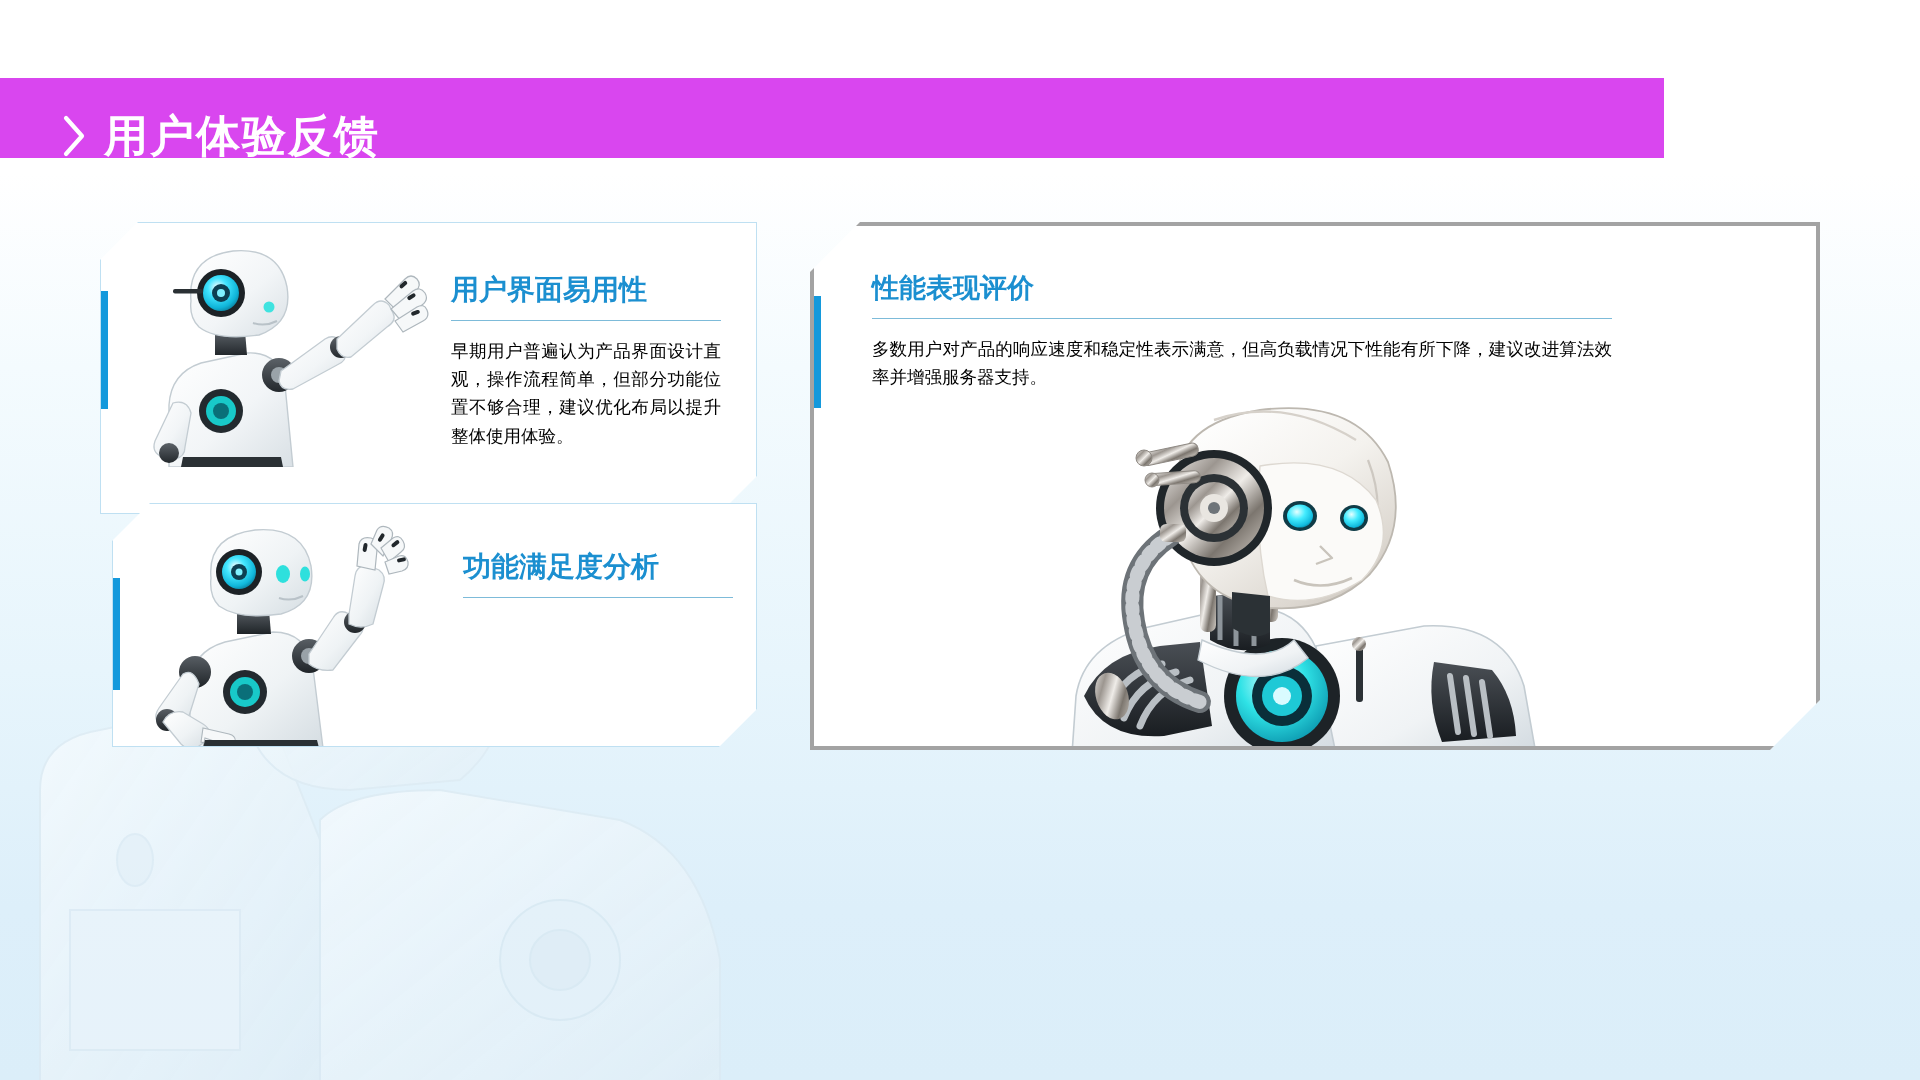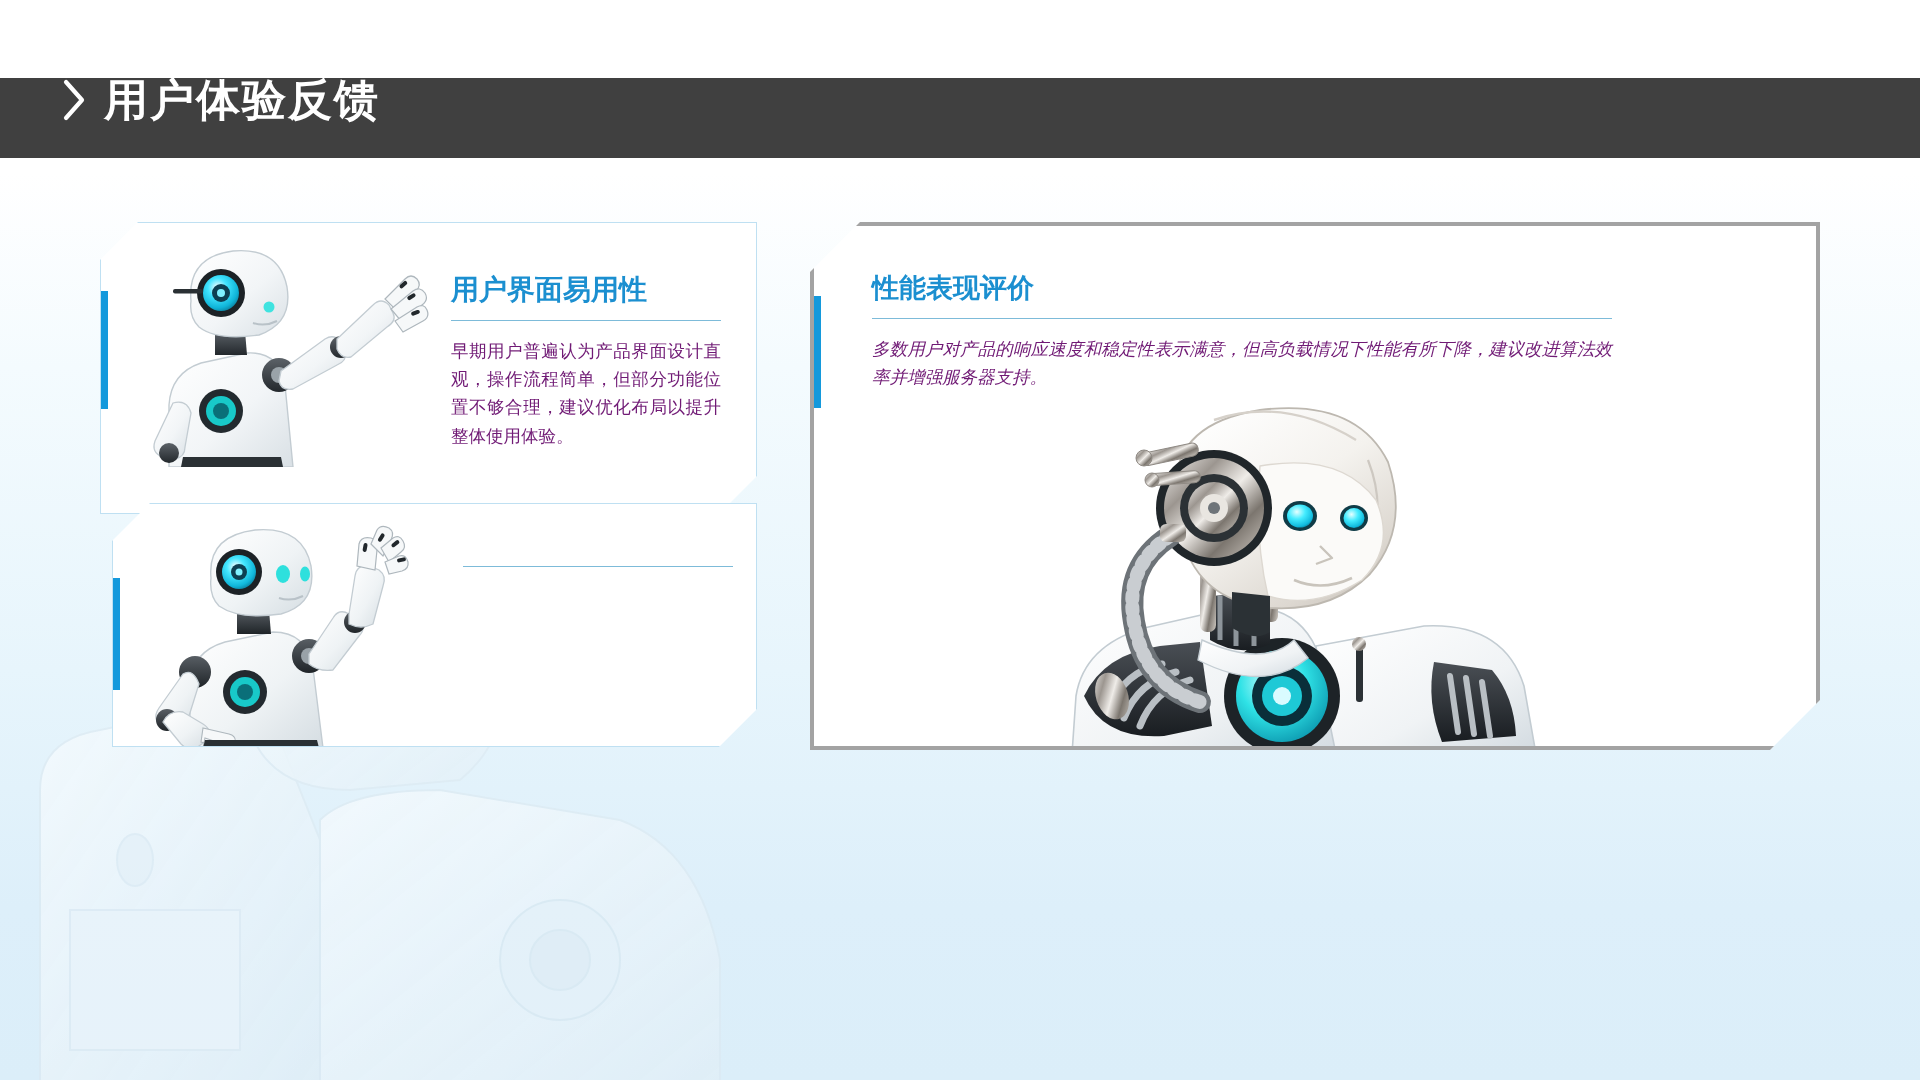--- a/index.html
+++ b/index.html
@@ -20,24 +20,24 @@
   .bg-watermark{
     position:absolute; left:-80px; bottom:-30px;
     width:820px; height:620px;
     opacity:.55;
     z-index:1;
     pointer-events:none;
   }
 
   
   .header-band{
-    position:absolute; left:0; top:78px; width:1920px; height:80px;
-    background:#404040;
+    position:absolute; left:0; top:78px; width:1664px; height:80px;
+    background:#d946ef;
     z-index:5;
-    display:flex; align-items:flex-start;
+    display:flex; align-items:flex-end;
   }
   .header-chev{
     margin-left:62px; width:26px; height:44px; flex:0 0 auto;
     display:block;
   }
   .header-title{
     margin-left:16px;
     color:#ffffff;
     font-size:44px;
     font-weight:bold;
@@ -67,21 +67,21 @@
   .card-title{
     color:#1b8fd0;
     font-weight:bold;
     line-height:1.1;
     white-space:nowrap;
   }
   .card-rule{
     background:#7dbbd9; height:1px; margin-top:14px;
   }
   .card-text{
-    color:#701a75;
+    color:#000000;
     line-height:1.62;
     margin-top:16px;
     text-align:justify;
   }
   .card-robot{
     position:absolute; z-index:2; pointer-events:none;
   }
 
   
   #card-usability{ left:100px; top:222px; width:657px; height:292px; }
@@ -102,21 +102,21 @@
     position:absolute; left:810px; top:222px; width:1010px; height:528px; z-index:6;
     background:#ffffff;
     border:4px solid #a3a3a3;
     overflow:hidden;
     --cut:50px;
     clip-path:polygon(var(--cut) 0, 100% 0, 100% calc(100% - var(--cut)), calc(100% - var(--cut)) 100%, 0 100%, 0 var(--cut));
   }
   #card-performance-wrap .card-accent{ top:70px; height:112px; }
   #card-performance-wrap .card-body{ left:58px; top:48px; width:740px; }
   #card-performance-wrap .card-title{ font-size:27px; }
-  #card-performance-wrap .card-text{ font-size:17.5px;font-style:italic; }
+  #card-performance-wrap .card-text{ font-size:17.5px; }
   #card-performance-wrap .card-robot{ left:150px; top:170px; width:680px; height:358px; }
 </style>
 </head>
 <body>
 
 <div class="page-bg"></div>
 
 <svg class="bg-watermark" viewBox="0 0 820 620" aria-hidden="true">
   <defs>
     <linearGradient id="wmg" x1="0" y1="0" x2="1" y2="1">
@@ -287,20 +287,21 @@
     <path d="M30 200 L48 222 Q56 230 66 224 L74 218 Q80 208 70 202 L50 190 Q36 188 30 200 Z" fill="url(#r2body)" stroke="#c3ccd2" stroke-width="1.3"></path>
     <g fill="#f6f8f9" stroke="#aeb7bd" stroke-width="1.1">
       <path d="M70 206 L96 212 Q104 214 102 222 Q100 228 92 226 L68 220 Z"></path>
       <path d="M72 216 L96 224 Q103 227 100 233 L70 226 Z"></path>
     </g>
 
     <path d="M72 218 L184 218 L186 226 L70 226 Z" fill="#2a3034"></path>
   </svg>
 
   <div class="card-body">
+    <div class="card-title">功能满足度分析</div>
     <div class="card-rule"></div>
   </div>
 </div>
 
 <div id="card-performance-wrap">
   <div class="card-accent"></div>
 
   <svg class="card-robot" viewBox="0 0 680 358" aria-hidden="true">
     <defs>
       <linearGradient id="r3head" x1=".15" y1="0" x2=".9" y2="1">

